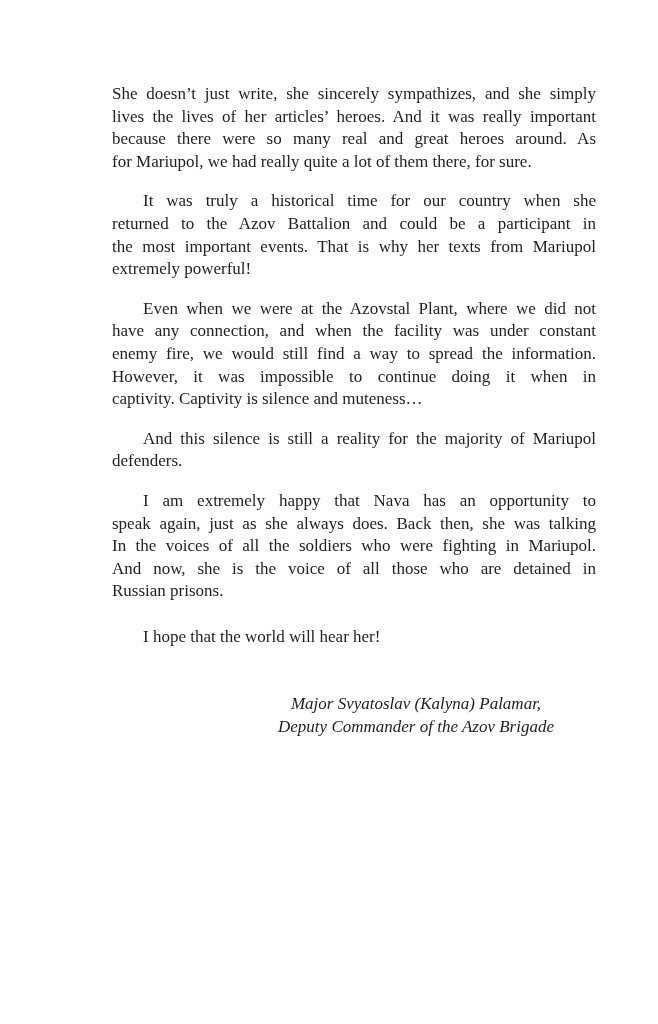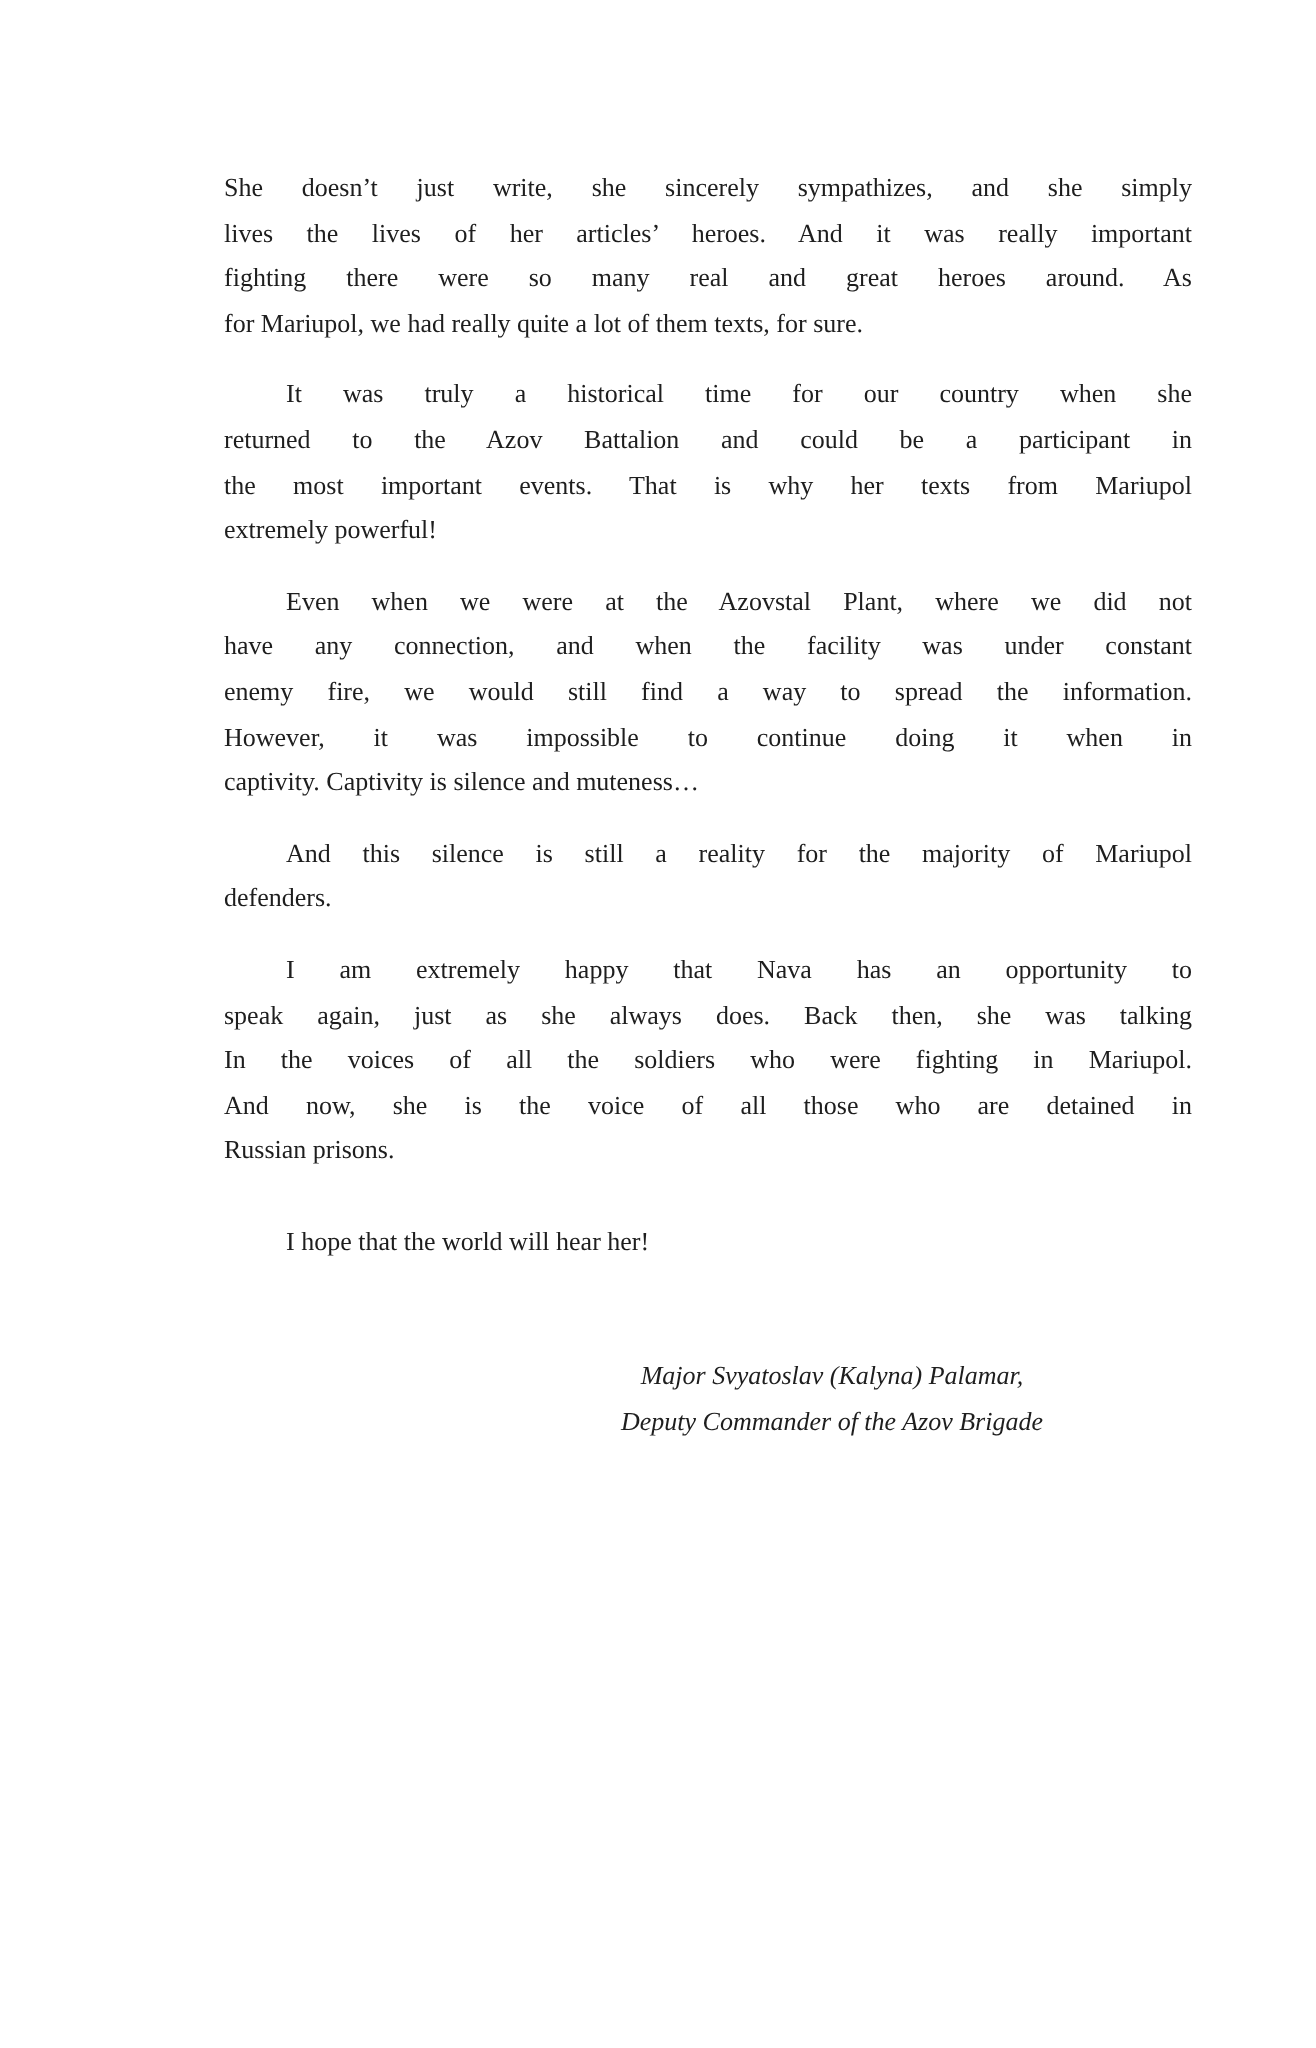--- a/index.html
+++ b/index.html
@@ -7,21 +7,21 @@
     padding: 0;
     background: #ffffff;
   }
   .page {
     position: relative;
     width: 658px;
     height: 1024px;
     background: #ffffff;
     color: #1e1e1e;
     font-family: "Liberation Serif", "DejaVu Serif", serif;
-    font-size: 13px;
+    font-size: 17px;
     line-height: 22.6px;
     box-sizing: border-box;
     padding: 83px 62px 0 112px;
     overflow: hidden;
   }
   p.para {
     margin: 0;
     padding: 0;
   }
   .line {
@@ -49,22 +49,22 @@
 </style>
 </head>
 <body>
 
 <div class="page">
 
   <p class="para">
     </p>
     <div class="line">She doesn’t just write, she sincerely sympathizes, and she simply</div>
     <div class="line">lives the lives of her articles’ heroes. And it was really important</div>
-    <div class="line">fighting there were so many real and great heroes around. As</div>
-    <div class="line last">for Mariupol, we had really quite a lot of them texts, for sure.</div>
+    <div class="line">because there were so many real and great heroes around. As</div>
+    <div class="line last">for Mariupol, we had really quite a lot of them there, for sure.</div>
   <p></p>
 
   <p class="para">
     </p>
     <div class="line indent">It was truly a historical time for our country when she</div>
     <div class="line">returned to the Azov Battalion and could be a participant in</div>
     <div class="line">the most important events. That is why her texts from Mariupol</div>
     <div class="line last">extremely powerful!</div>
   <p></p>
 

